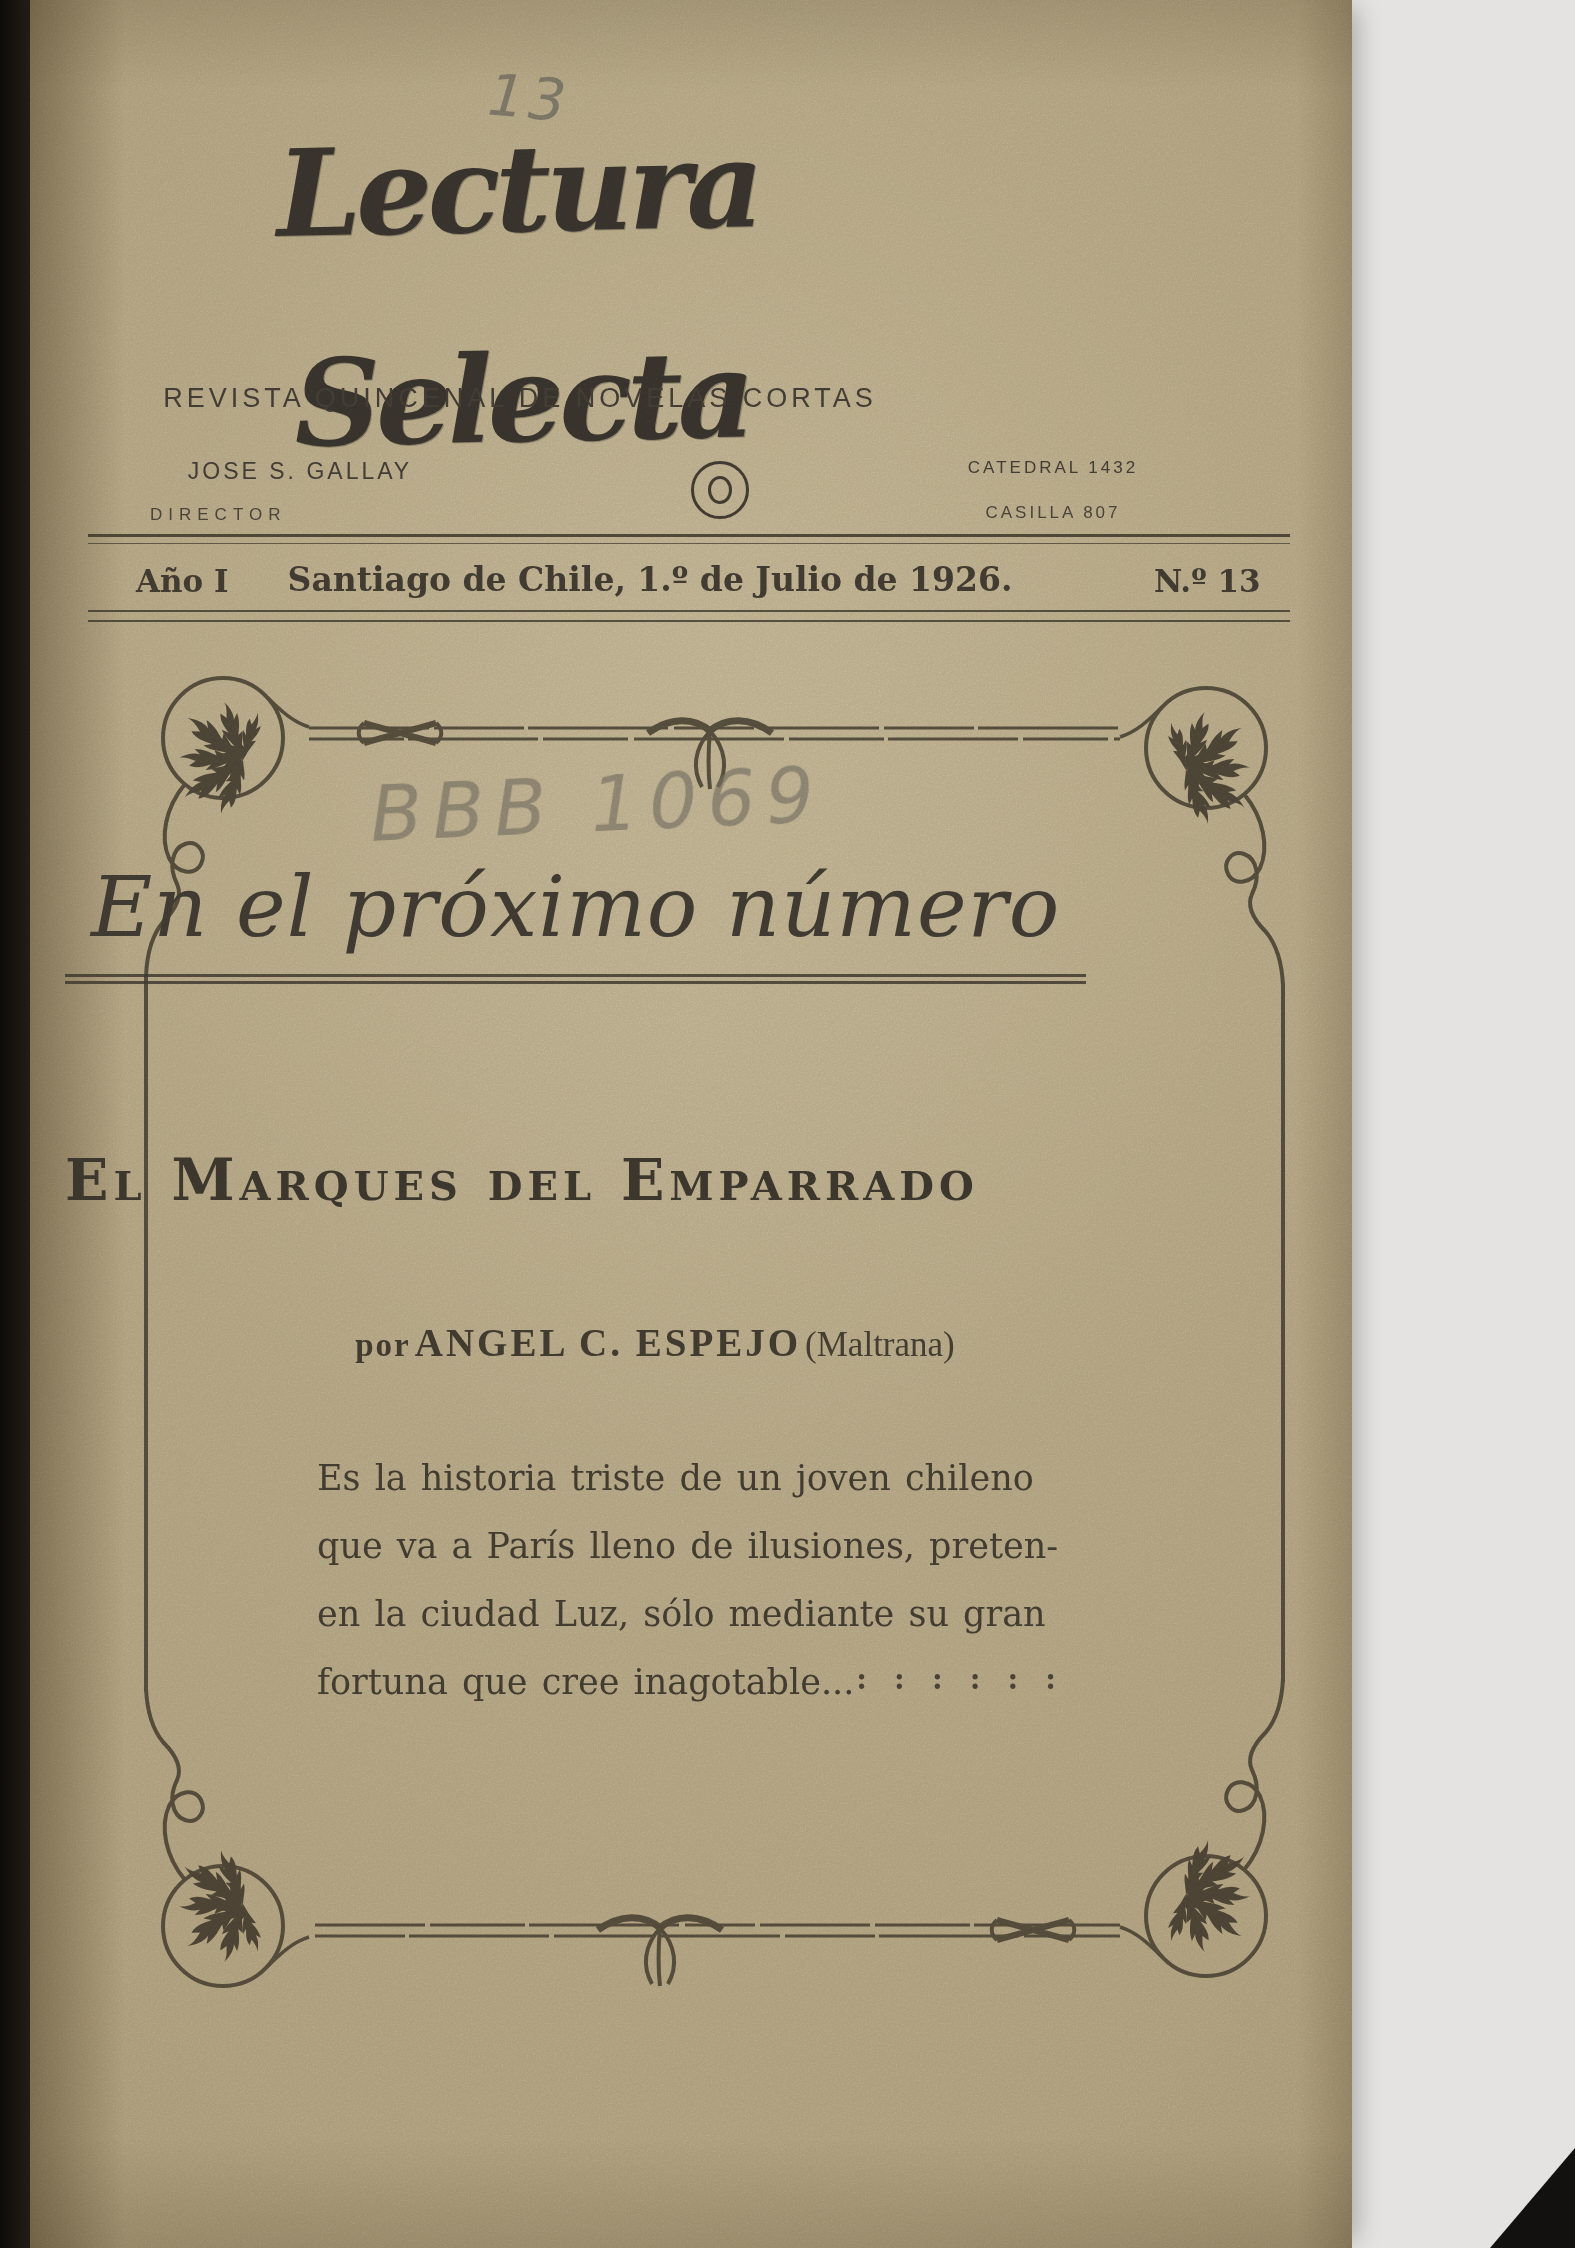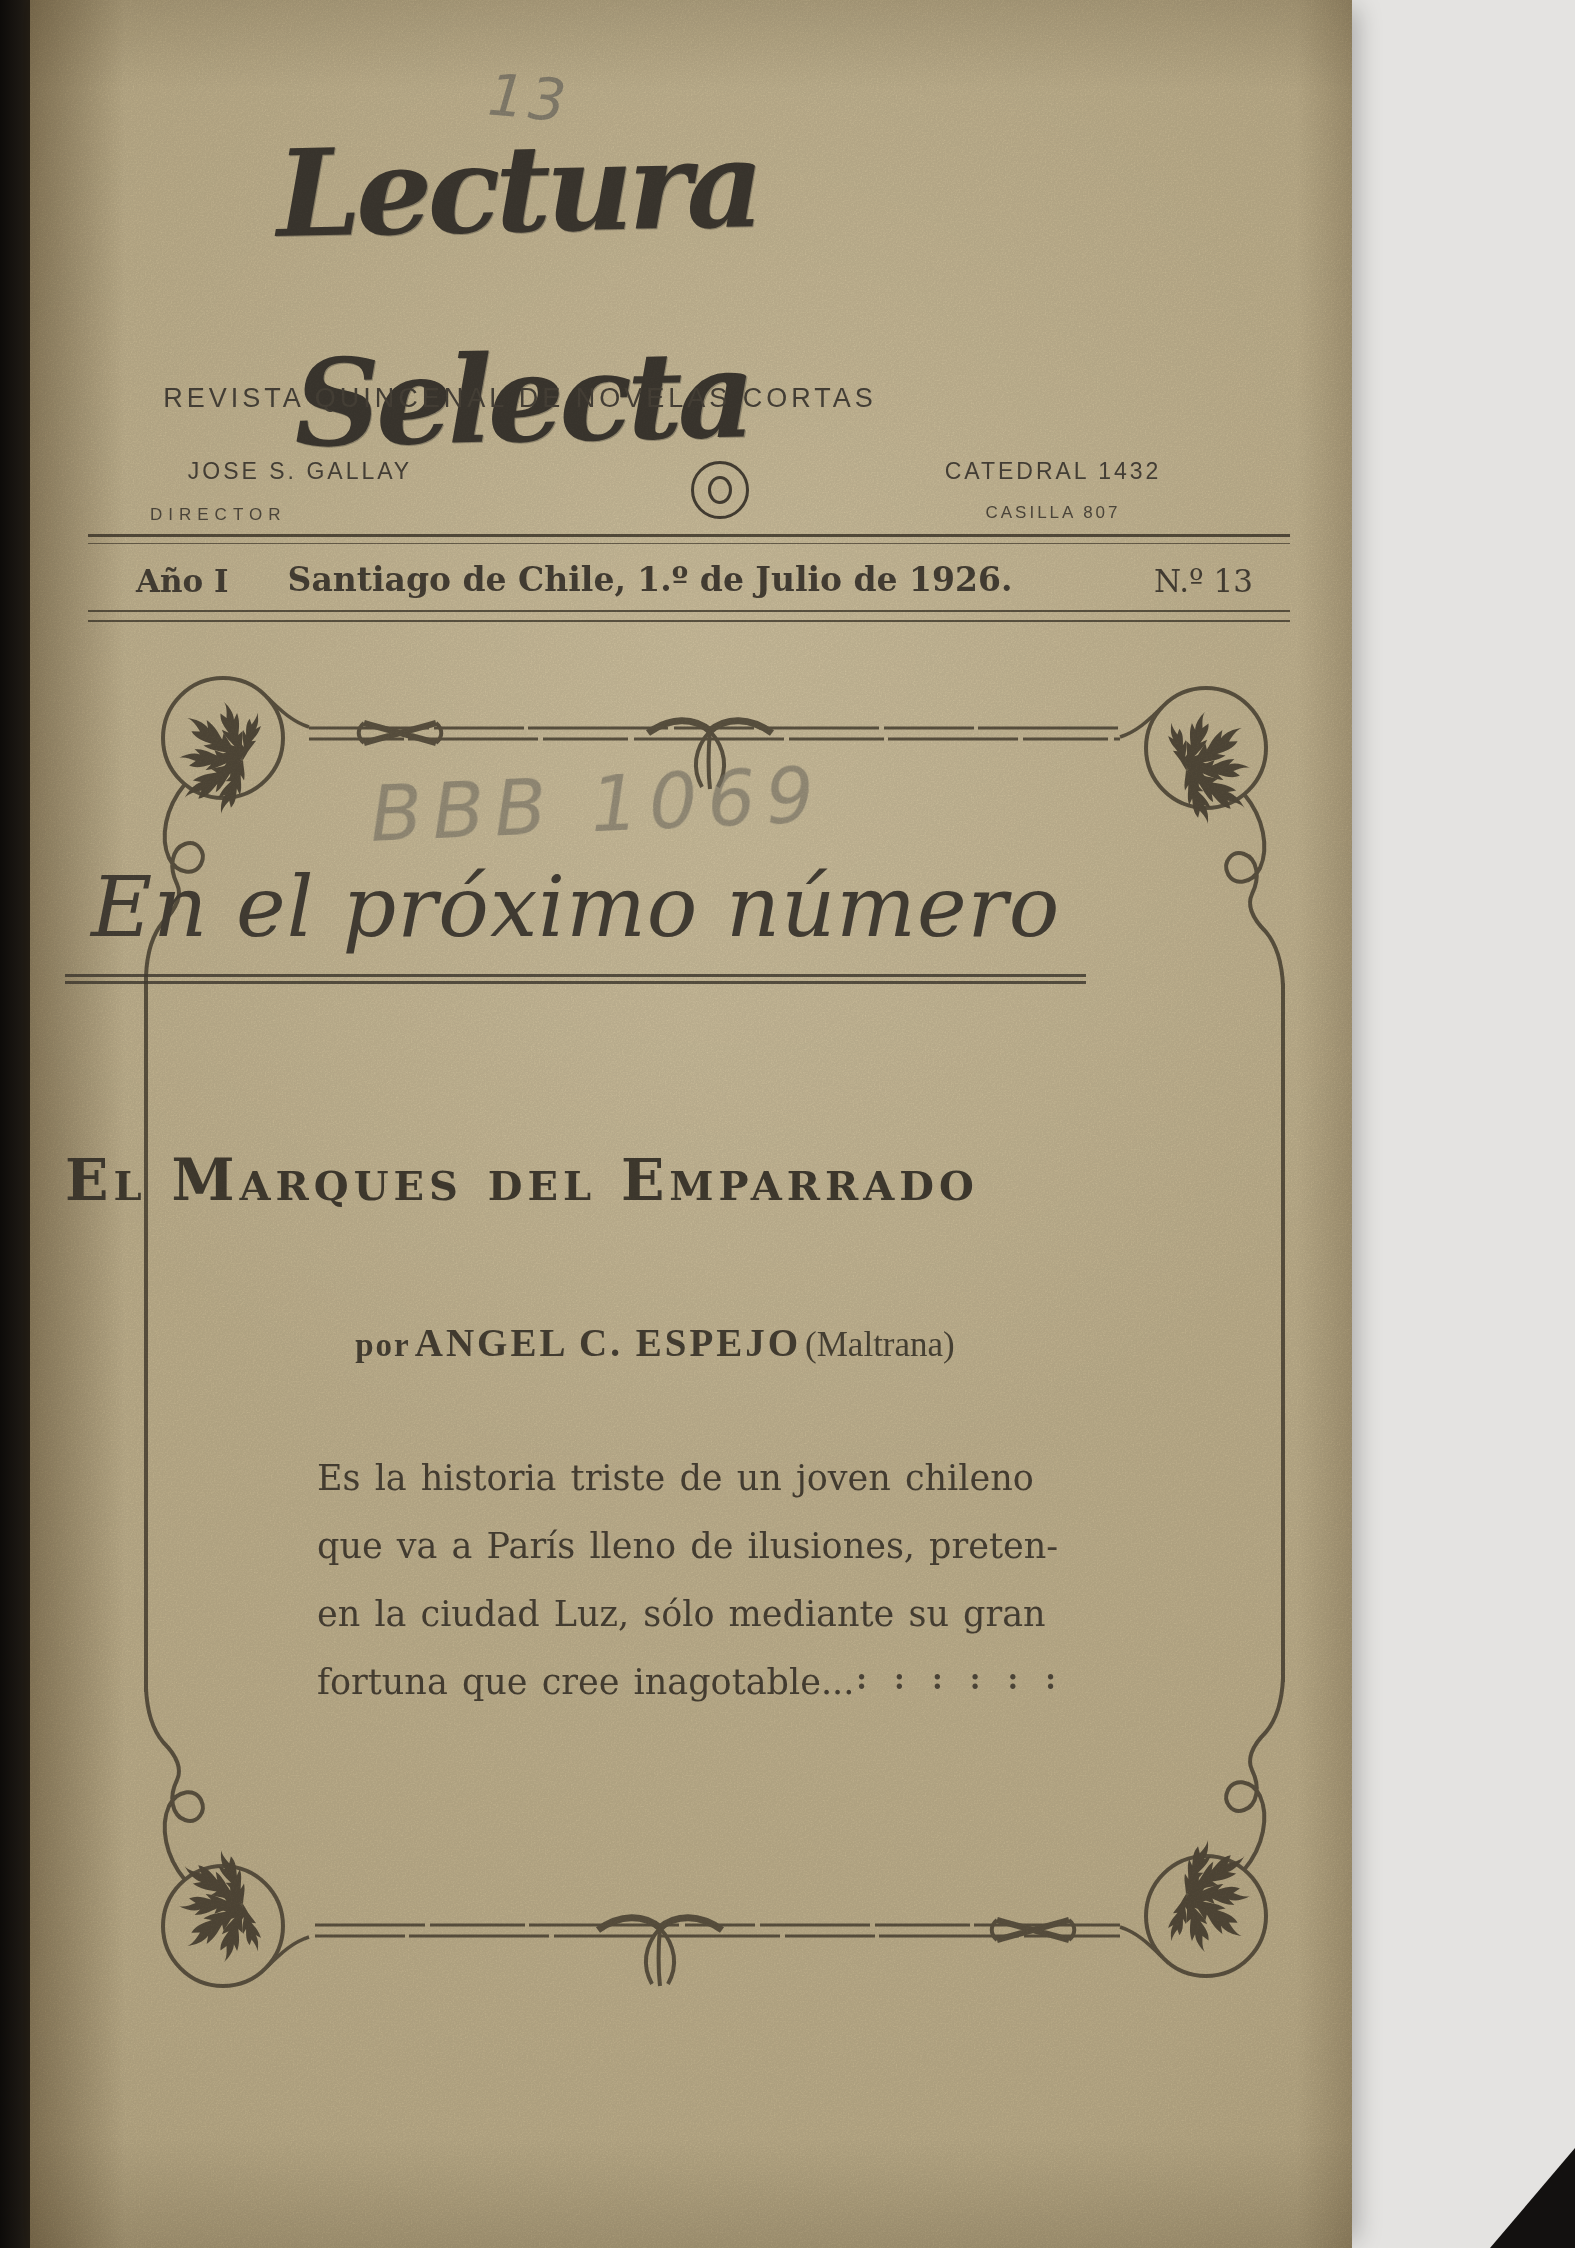--- a/index.html
+++ b/index.html
@@ -24,26 +24,26 @@
   .pencil-13{left:458px;top:64px;font-size:58px;transform:rotate(5deg);letter-spacing:4px;}
   .m-title{left:20px;top:84px;width:940px;text-align:center;font-style:italic;font-weight:bold;
     font-size:120px;line-height:210px;letter-spacing:-5px;color:#403b33;transform:rotate(-1.2deg);
     text-shadow:1px 1px 0 rgba(64,59,51,.35);}
   .m-subtitle{left:20px;top:383px;width:940px;text-align:center;font-size:27px;letter-spacing:4px;color:#4c463c;}
   .m-dir-name{left:120px;top:458px;width:300px;text-align:center;font-size:23px;letter-spacing:3px;color:#4c463c;}
   .m-dir-role{left:120px;top:505px;width:300px;font-size:17px;letter-spacing:6px;color:#544d41;}
   .m-emblem{left:661px;top:461px;width:52px;height:52px;border:3px solid #4a4337;border-radius:50%;
     display:flex;align-items:center;justify-content:center;}
   .m-emblem-inner{width:18px;height:22px;border:3px solid #4a4337;border-radius:50%;}
-  .m-street{left:873px;top:458px;width:300px;text-align:center;font-size:23px;letter-spacing:3px;color:#4c463c;}
+  .m-street{left:873px;top:458px;width:300px;text-align:center;font-size:17px;letter-spacing:3px;color:#4c463c;}
   .m-box{left:883px;top:503px;width:280px;text-align:center;font-size:17px;letter-spacing:3px;color:#544d41;}
   .rule-a{left:58px;top:534px;width:1202px;height:6px;border-top:3px solid rgba(70,62,48,.85);border-bottom:1px solid rgba(70,62,48,.7);}
   .dl-vol{left:106px;top:563px;font-size:31px;font-weight:bold;}
   .dl-date{left:0;top:560px;width:1240px;text-align:center;font-size:33px;font-weight:bold;}
-  .dl-issue{left:1124px;top:563px;font-size:31px;font-weight:normal;}
+  .dl-issue{left:1124px;top:563px;font-size:31px;font-weight:bold;}
   .rule-b{left:58px;top:610px;width:1202px;height:8px;border-top:2px solid rgba(70,62,48,.8);border-bottom:2px solid rgba(70,62,48,.8);}
 
   .frame-svg{left:70px;top:660px;width:1230px;height:1380px;}
   .pencil-bbb{left:340px;top:760px;font-size:76px;letter-spacing:10px;transform:rotate(-2.5deg);opacity:.65;}
 
   .kicker-wrap{left:35px;top:858px;width:1180px;}
   .kicker{display:inline-block;font-style:italic;font-size:84px;letter-spacing:1px;color:#494339;
     padding:0 26px 18px 26px;border-bottom:10px double rgba(73,66,54,.85);}
   .feature-title{left:35px;top:1146px;width:1180px;text-align:left;font-weight:bold;font-variant:small-caps;
     font-size:57px;letter-spacing:5px;color:#453f33;}

